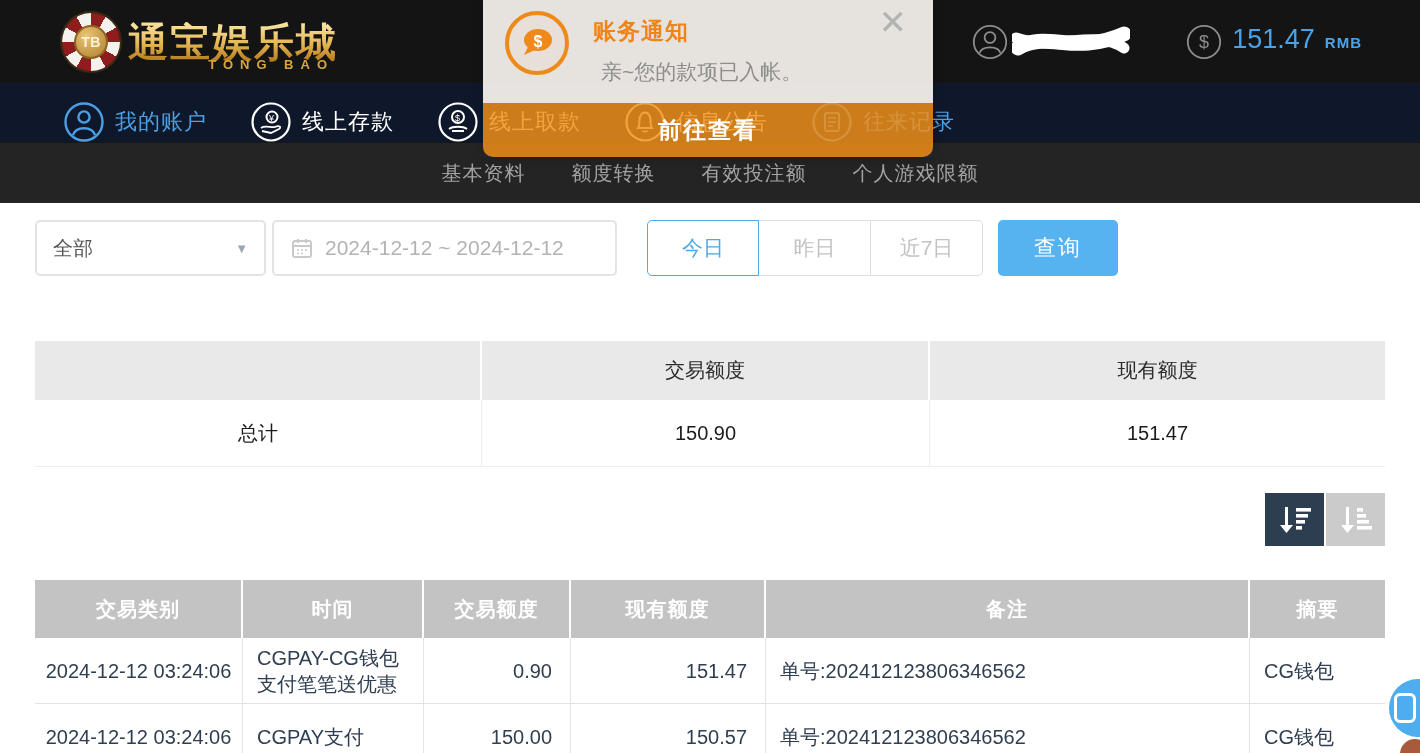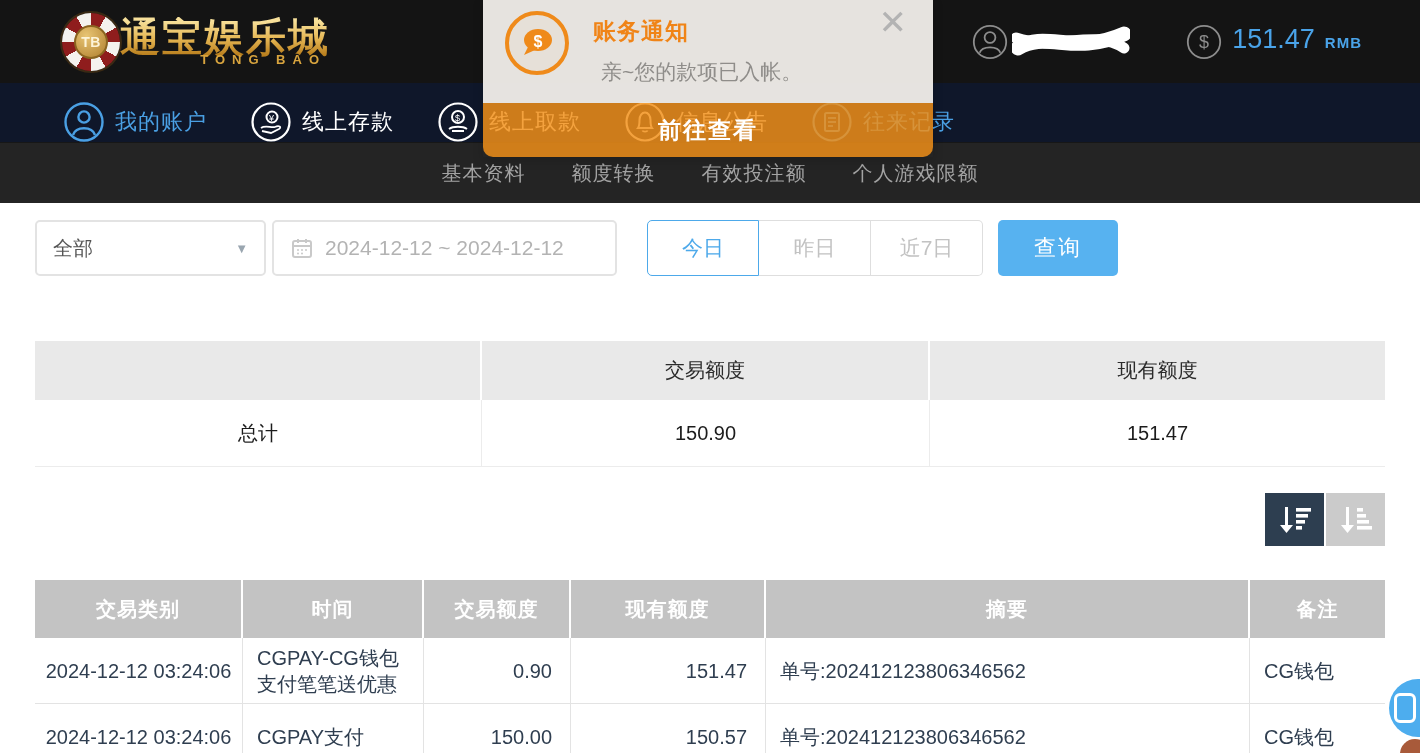--- a/index.html
+++ b/index.html
@@ -3,21 +3,21 @@
 <meta charset="utf-8">
 <style>
   * { margin:0; padding:0; box-sizing:border-box; }
   html,body { width:1420px; height:753px; overflow:hidden; background:#fff;
     font-family:"Liberation Sans","DejaVu Sans",sans-serif; }
   .page { position:relative; width:1420px; height:753px; }
 
   
   .topbar { height:83px; background:#141414; display:flex; align-items:center;
     padding:0 58px 0 62px; }
-  .logo { display:flex; align-items:center; cursor:pointer; }
+  .logo { display:flex; align-items:flex-end; gap:8px; cursor:pointer; }
   .chip { width:58px; height:58px; border-radius:50%;
     background:conic-gradient(#8f1d1d 0 30deg,#f5f2ee 30deg 60deg,#8f1d1d 60deg 90deg,#f5f2ee 90deg 120deg,#8f1d1d 120deg 150deg,#f5f2ee 150deg 180deg,#8f1d1d 180deg 210deg,#f5f2ee 210deg 240deg,#8f1d1d 240deg 270deg,#f5f2ee 270deg 300deg,#8f1d1d 300deg 330deg,#f5f2ee 330deg 360deg);
     display:flex; align-items:center; justify-content:center; box-shadow:0 0 0 2px #3a2a14; }
   .chip-inner { width:34px; height:34px; border-radius:50%;
     background:radial-gradient(circle at 35% 30%,#e8c574,#b07f2e);
     border:2px solid #8a6420; color:#fdf4d8; font-size:14px; font-weight:bold;
     display:flex; align-items:center; justify-content:center; letter-spacing:.5px; }
   .logo-text { display:flex; flex-direction:column; line-height:1; }
   .logo-cn { font-size:40px; font-weight:bold; letter-spacing:2px;
     background:linear-gradient(180deg,#f7e09a 10%,#e4b552 55%,#b97f1e 95%);
@@ -298,22 +298,22 @@
         </svg>
       </button>
     </div>
 
     <section class="tx-table">
       <div class="tx-head">
         <div>交易类别</div>
         <div>时间</div>
         <div>交易额度</div>
         <div>现有额度</div>
+        <div>备注</div>
         <div>摘要</div>
-        <div>备注</div>
       </div>
 
       <div class="tx-row">
         <div class="c-time">2024-12-12 03:24:06</div>
         <div class="c-type">CGPAY-CG钱包支付笔笔送优惠</div>
         <div class="c-amt">0.90</div>
         <div class="c-bal">151.47</div>
         <div class="c-sum">单号:202412123806346562</div>
         <div class="c-note">CG钱包</div>
       </div>

